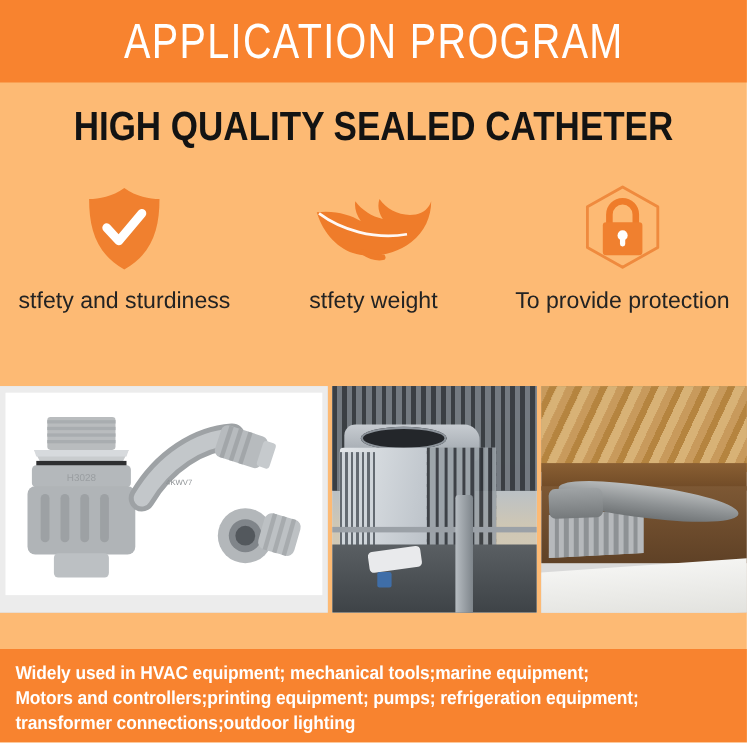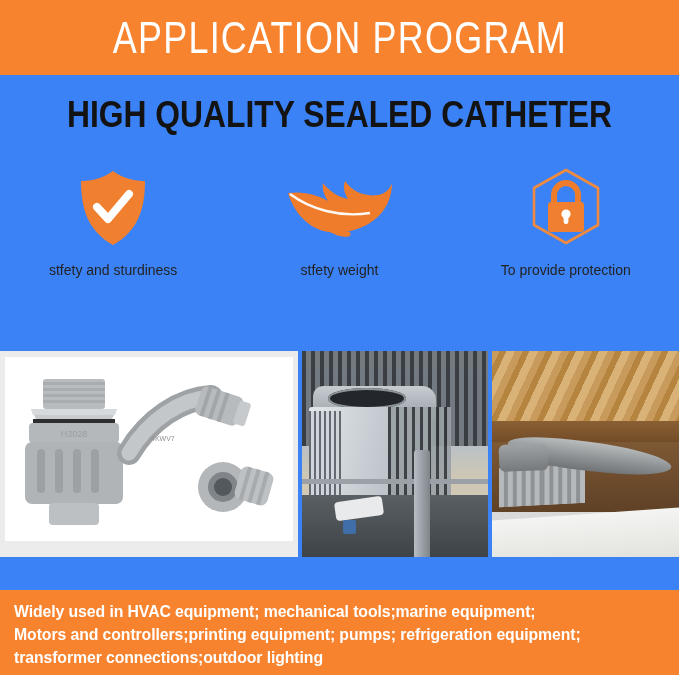--- a/index.html
+++ b/index.html
@@ -11,21 +11,21 @@
     width: 679px;
     height: 675px;
     overflow: hidden;
     font-family: "Liberation Sans", sans-serif;
     color: #1a1a1a;
   }
   .page {
     position: relative;
     width: 679px;
     height: 675px;
-    background: #3b82f6;
+    background: #fdba74;
   }
 
   
   .top-banner {
     position: absolute;
     left: 0;
     top: 0;
     width: 679px;
     height: 75px;
     background: #f8832f;
@@ -77,21 +77,21 @@
     align-items: center;
   }
   .feature-icon {
     height: 80px;
     display: flex;
     align-items: center;
     justify-content: center;
   }
   .feature-label {
     margin-top: 14px;
-    font-size: 14px;
+    font-size: 21px;
     color: #232323;
     font-weight: 400;
     white-space: nowrap;
     text-align: center;
   }
 
   
   .photos {
     position: absolute;
     left: 0;

